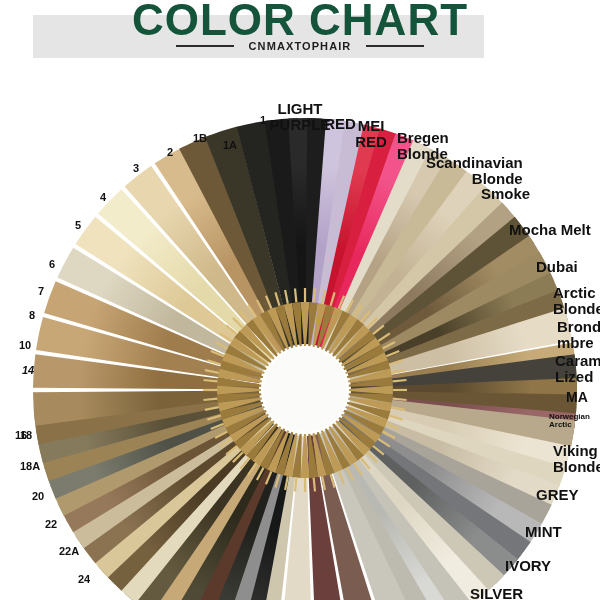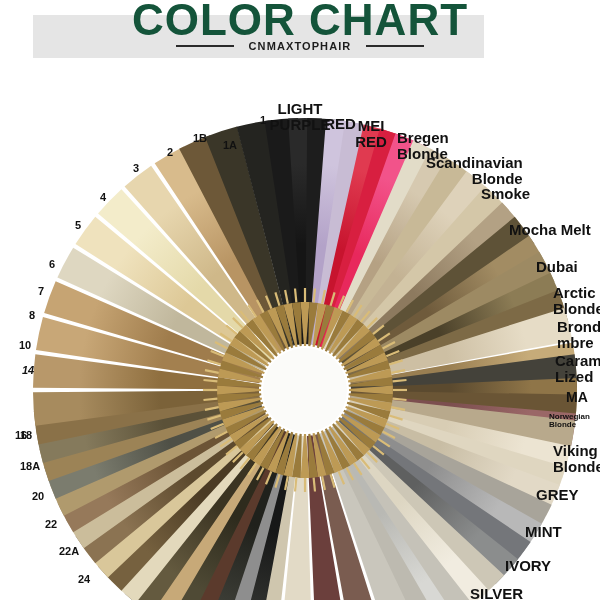--- a/index.html
+++ b/index.html
@@ -772,21 +772,21 @@
     <div class="wlabel name ta-l" style="left: 509px; top: 222px;">Mocha Melt</div>
     <div class="wlabel name ta-l" style="left: 536px; top: 259px;">Dubai</div>
     <div class="wlabel name ta-l" style="left: 553px; top: 285px;">Arctic
 Blonde</div>
     <div class="wlabel name ta-l" style="left: 557px; top: 319px;">Brond'
 mbre</div>
     <div class="wlabel name ta-l" style="left: 555px; top: 353px;">Carame
 Lized</div>
     <div class="wlabel big ta-l" style="left: 566px; top: 390px;">MA</div>
     <div class="wlabel small ta-l" style="left: 549px; top: 413px;">Norwegian
-Blonde</div>
+Arctic</div>
     <div class="wlabel name ta-l" style="left: 553px; top: 443px;">Viking
 Blonde</div>
     <div class="wlabel name ta-l" style="left: 536px; top: 487px;">GREY</div>
     <div class="wlabel name ta-l" style="left: 525px; top: 524px;">MINT</div>
     <div class="wlabel name ta-l" style="left: 505px; top: 558px;">IVORY</div>
     <div class="wlabel name ta-l" style="left: 470px; top: 586px;">SILVER</div>
     <div class="wlabel num ta-c" style="left: 230px; top: 140px;">1A</div>
     <div class="wlabel num ta-c" style="left: 200px; top: 133px;">1B</div>
     <div class="wlabel num ta-c" style="left: 170px; top: 147px;">2</div>
     <div class="wlabel num ta-c" style="left: 136px; top: 163px;">3</div>

